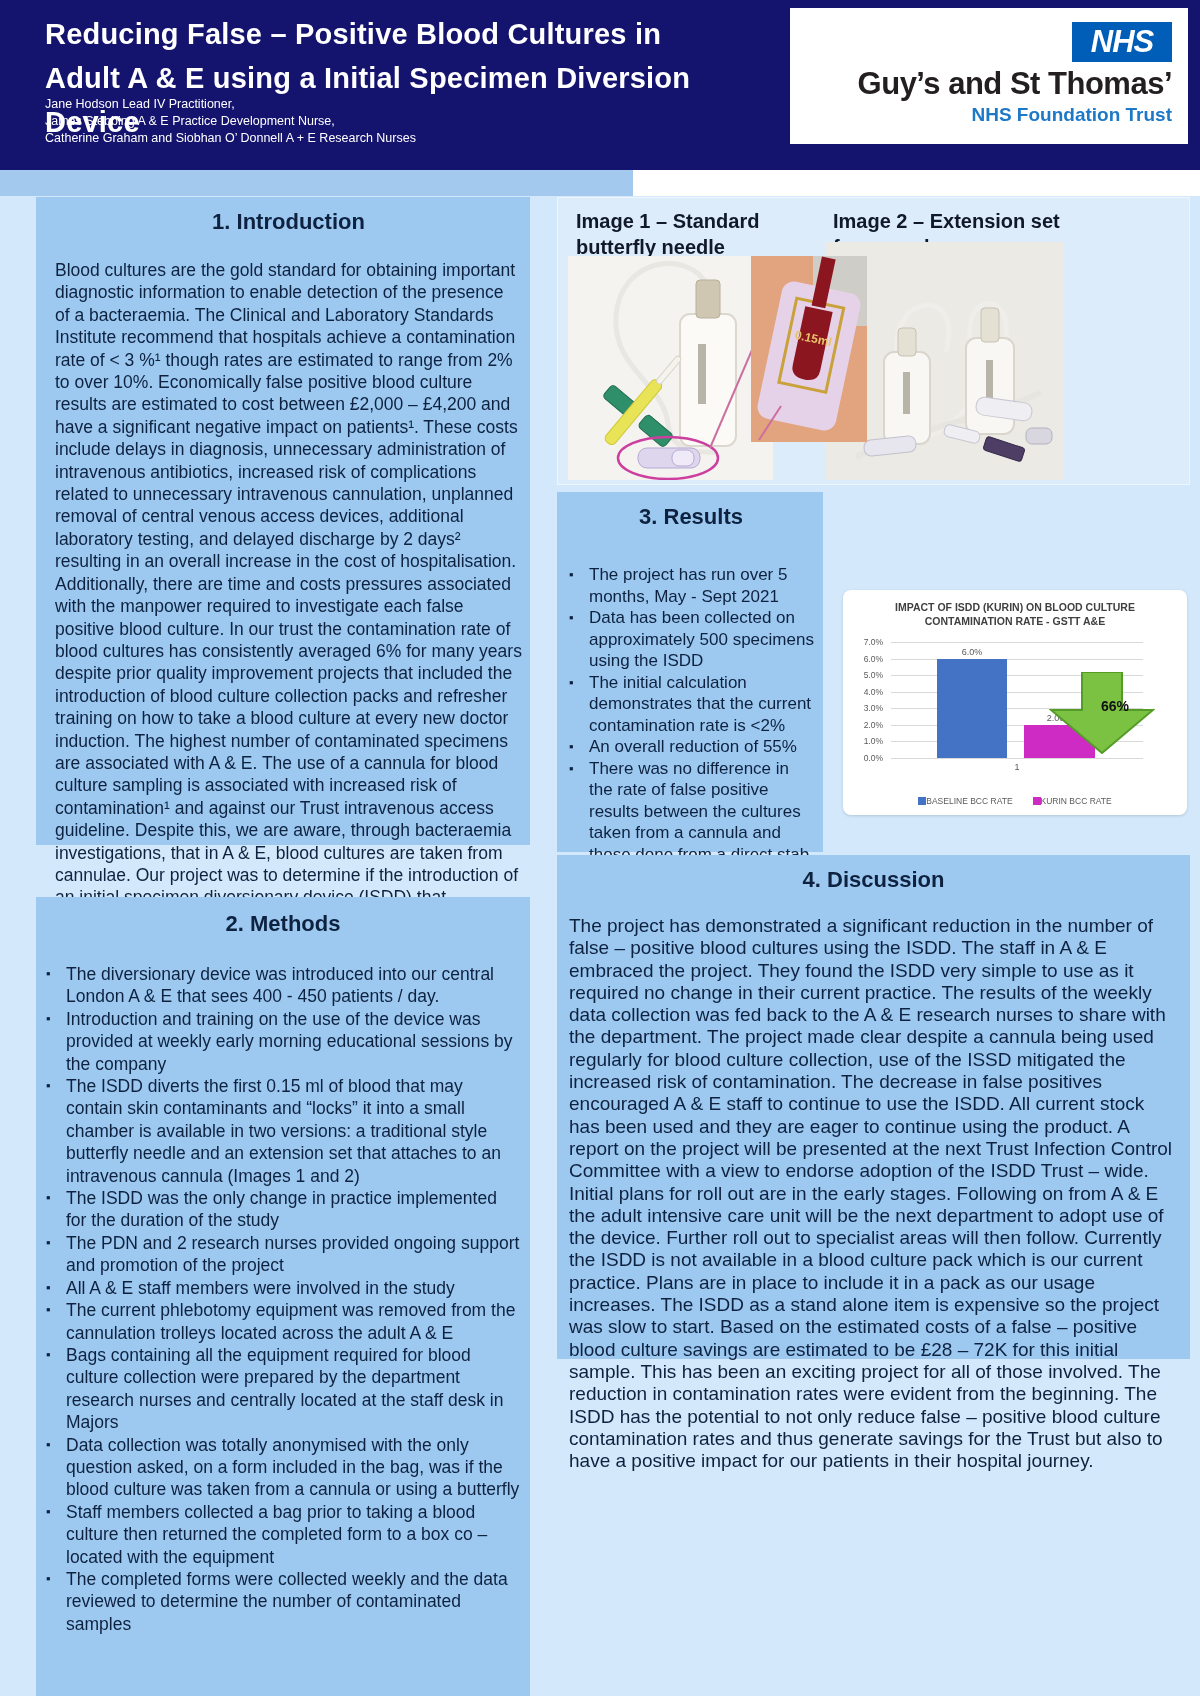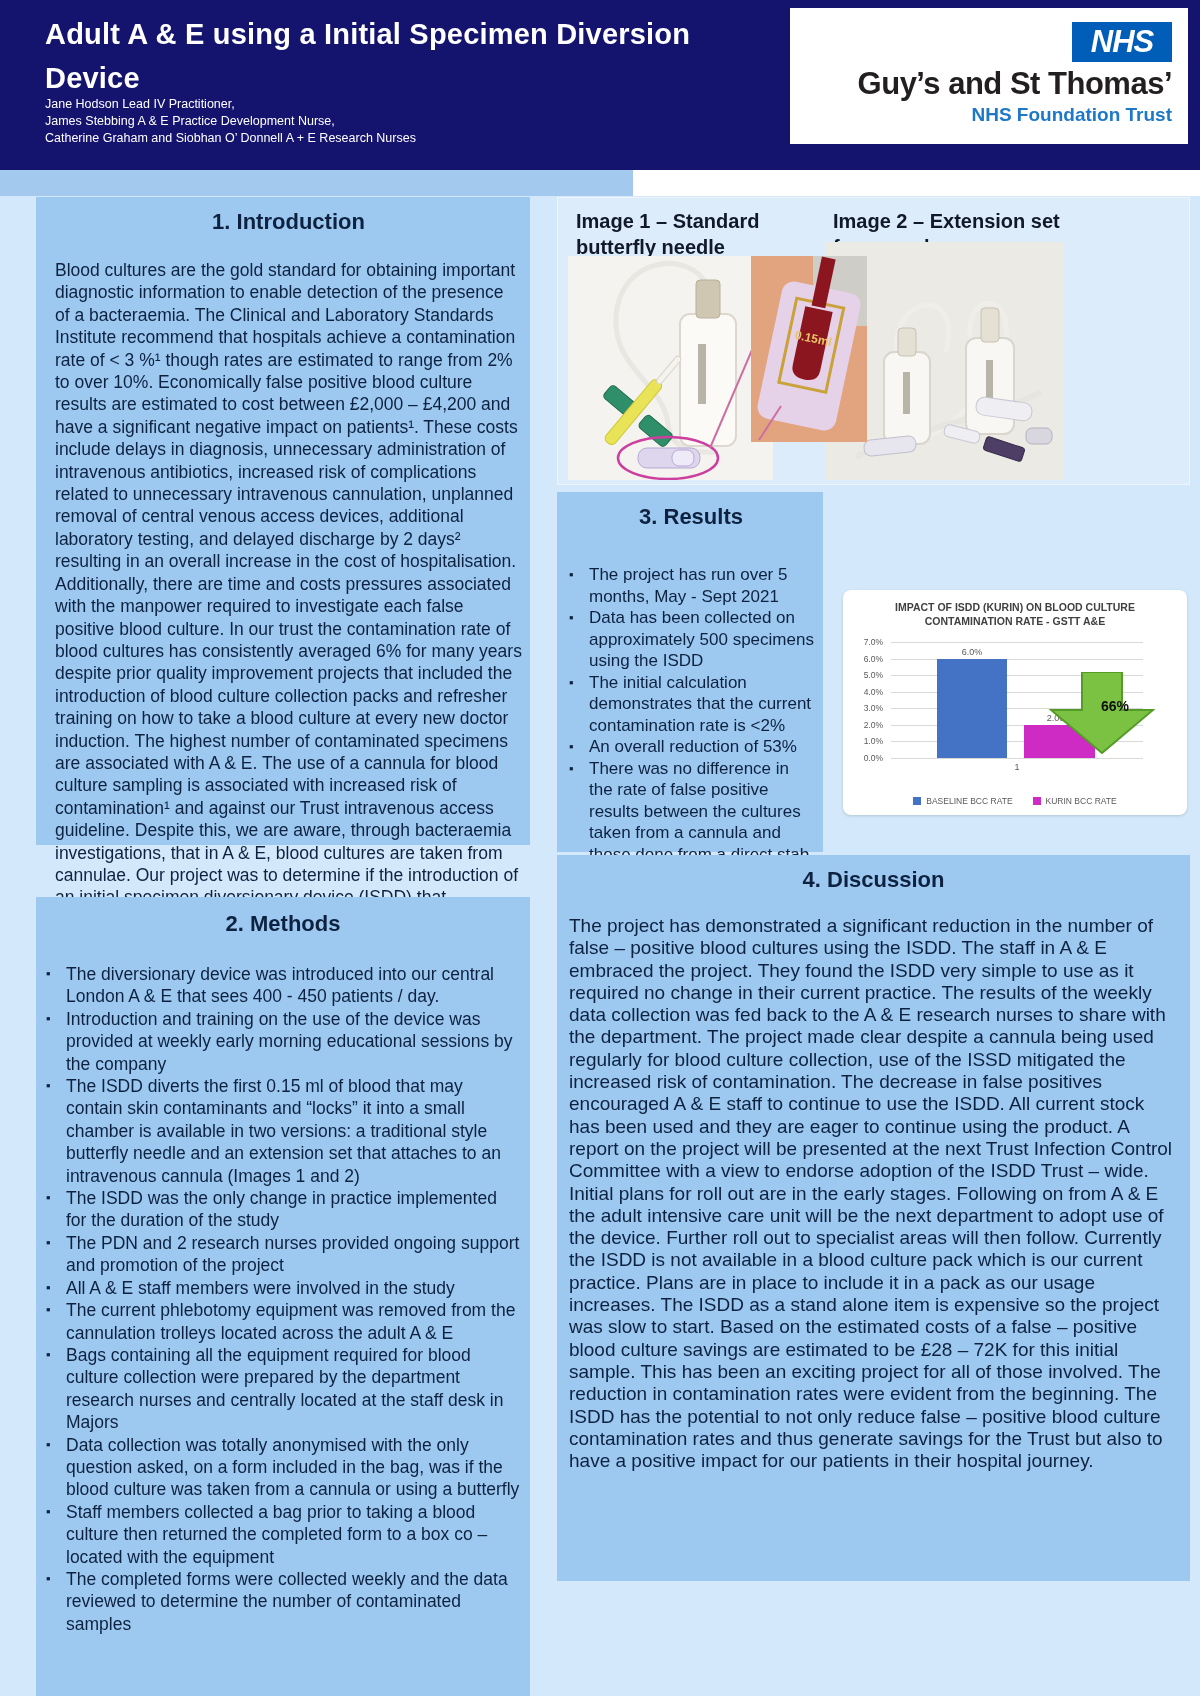--- a/index.html
+++ b/index.html
@@ -57,44 +57,45 @@
   .chart-y-axis { position:absolute; left:2px; top:52px; width:42px; height:116px; }
   .ytick { position:absolute; right:4px; transform:translateY(-50%); font-size:8.5px; color:#595959; }
   .chart-bar { position:absolute; bottom:0; }
   .bar-0 { left:46px; width:70px; }
   .bar-1 { left:133px; width:71px; }
   .bar-label { position:absolute; text-align:center; font-size:9px; color:#595959; }
   .bar-label-0 { left:46px; width:70px; }
   .bar-label-1 { left:133px; width:71px; }
   .chart-xtick { position:absolute; left:48px; top:172px; width:252px; text-align:center; font-size:9px; color:#595959; }
   .chart-legend { position:absolute; left:0; bottom:9px; width:344px; display:flex; justify-content:center; gap:20px; }
-  .legend-item { display:flex; align-items:center; gap:5px; font-size:8.5px; color:#595959; }
+  .legend-item { display:flex; align-items:center; font-size:8.5px; color:#595959; }
   .legend-swatch { width:8px; height:8px; display:inline-block; }
   .chart-arrow { position:absolute; left:158px; top:30px; width:106px; height:82px; }
   .arrow-label { position:absolute; left:36px; top:26px; width:60px; text-align:center; font-size:14px; font-weight:bold; color:#111; }
 
   
-  .discussion-panel { left:557px; top:855px; width:633px; height:726px; padding:12px 12px 8px 12px; }
+  .discussion-panel { left:557px; top:855px; width:633px; height:504px; padding:12px 12px 8px 12px; }
   .discussion-panel .panel-title { margin-bottom:22px; }
   .discussion-panel .body-text { font-size:19px; line-height:22.3px; }
 
   
   .references-panel { left:557px; top:1447px; width:633px; height:213px; background:#a4c9ee; padding:8px 14px 0 14px; }
   .ref-title { font-size:13.5px; font-weight:bold; text-align:center; color:#0e2240; margin-bottom:14px; }
   .ref-row { display:flex; margin-bottom:2px; }
   .ref-num { width:52px; flex:0 0 52px; font-size:11.5px; color:#0e2240; }
   .ref-text { flex:1; font-size:11.5px; line-height:15px; color:#0e2240; }
 </style>
 </head>
 <body>
 
 <div class="poster">
 
   <div class="header">
     <div class="title-block">
+      <div class="title-line">Reducing False – Positive Blood Cultures in</div>
       <div class="title-line">Adult A &amp; E using a Initial Specimen Diversion Device</div>
     </div>
     <div class="authors">
       <div>Jane Hodson Lead IV Practitioner,</div>
       <div>James Stebbing A &amp; E Practice Development Nurse,</div>
       <div>Catherine Graham and Siobhan O’ Donnell A + E Research Nurses</div>
     </div>
     <div class="logo-box">
       <div class="nhs-tag">NHS</div>
       <div class="org-name">Guy’s and St Thomas’</div>
@@ -193,21 +194,21 @@
       </svg>
     </div>
   </div>
 
   <div class="panel results-panel">
     <div class="panel-title">3. Results</div>
     <ul class="bullets">
         <li>The project has run over 5 months, May - Sept 2021</li>
         <li>Data has been collected on approximately 500 specimens using the ISDD</li>
         <li>The initial calculation demonstrates that the current contamination rate is &lt;2%</li>
-        <li>An overall reduction of 53%</li>
+        <li>An overall reduction of 55%</li>
         <li>There was no difference in the rate of false positive results between the cultures taken from a cannula and those done from a direct stab using a butterfly.</li>
       </ul>
   </div>
 
   <div class="chart-card">
     <div class="chart-title">IMPACT OF ISDD (KURIN) ON BLOOD CULTURE CONTAMINATION RATE - GSTT A&amp;E</div>
     <div class="chart-y-axis">
         <div class="ytick" style="top: 0px;">7.0%</div>
         <div class="ytick" style="top: 16.5714px;">6.0%</div>
         <div class="ytick" style="top: 33.1429px;">5.0%</div>

